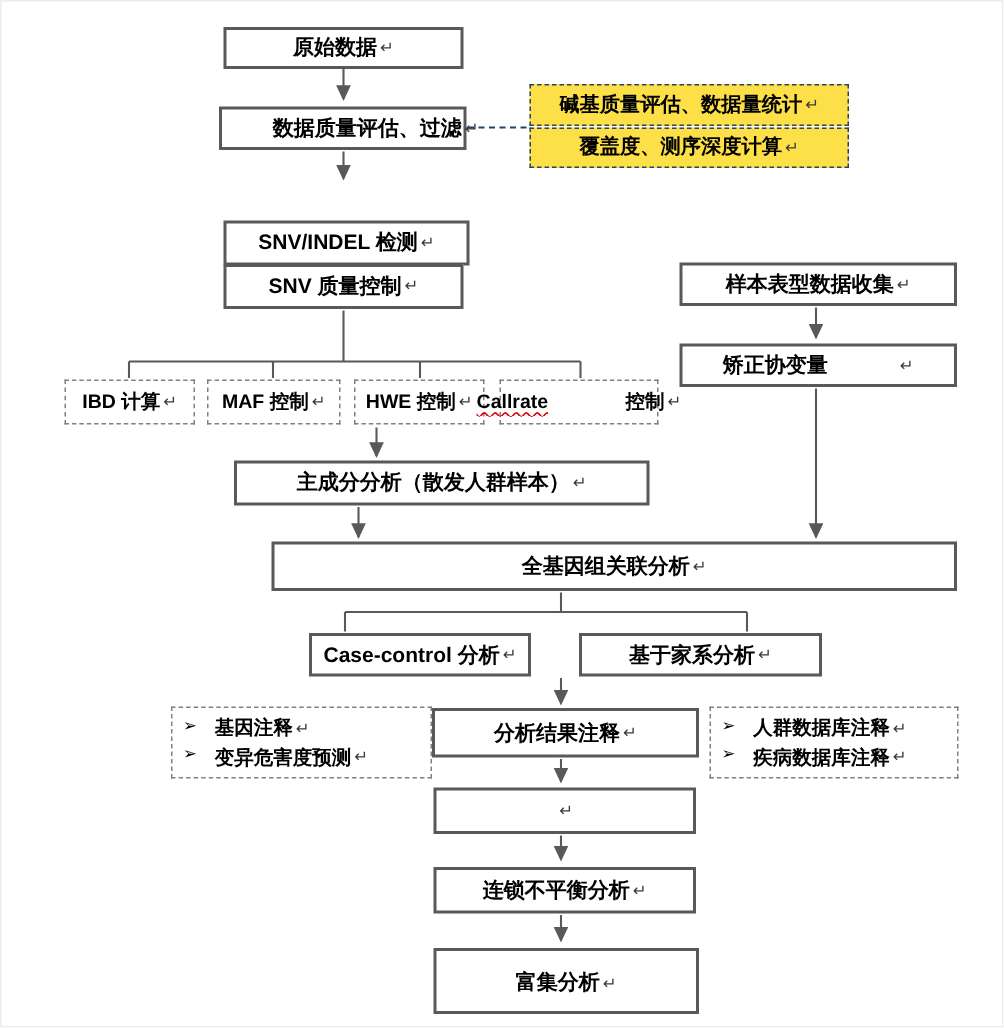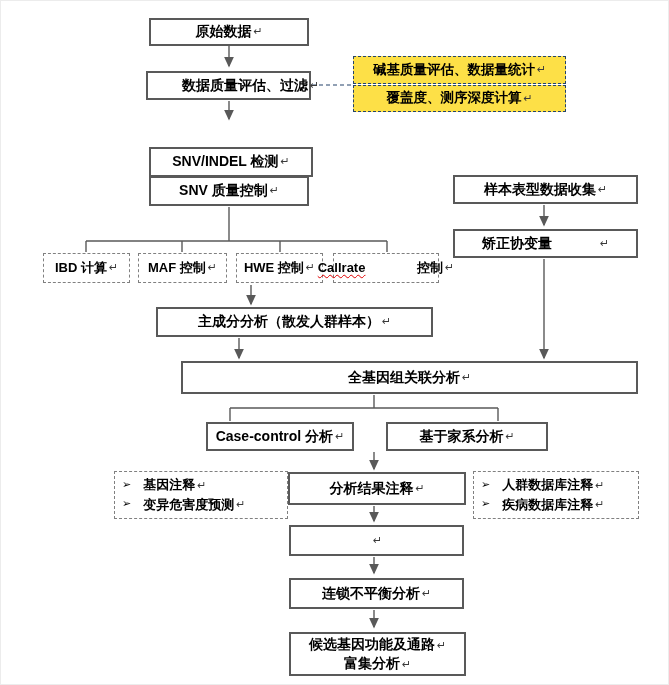--- a/index.html
+++ b/index.html
@@ -188,20 +188,17 @@
       <span class="ret">↵</span>
   </div>
 
   <div class="box" style="left:288px; top:577px; width:175px; height:31px;">
     <span>连锁不平衡分析</span>
       <span class="ret">↵</span>
   </div>
 
   <div class="box twoline" style="left:288px; top:631px; width:177px; height:44px;">
     <div>
-      <span>候选基因功能及通路</span><span class="ret">↵</span>
-    </div>
-    <div>
       <span>富集分析</span><span class="ret">↵</span>
     </div>
   </div>
 
 </div>
 
 </body></html>

